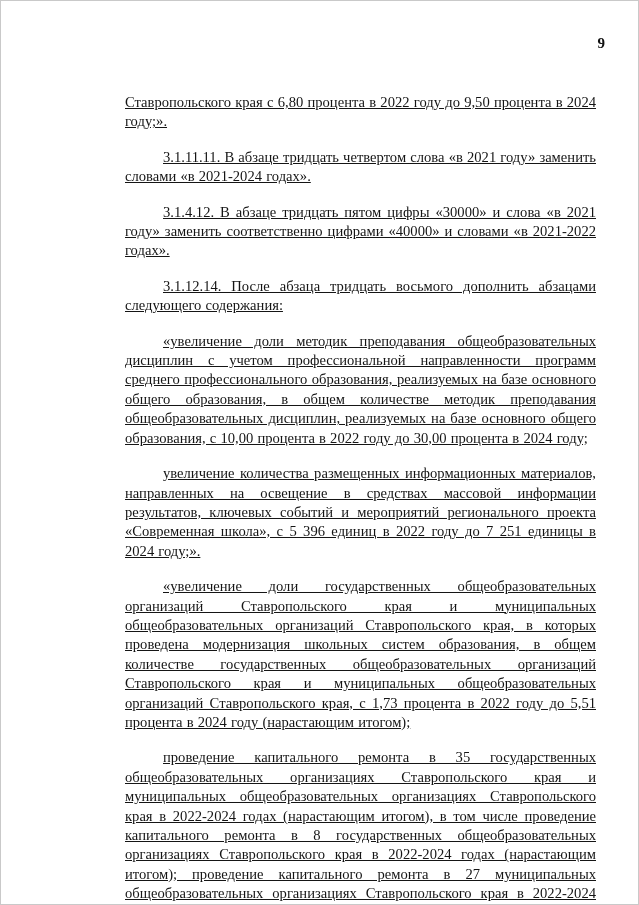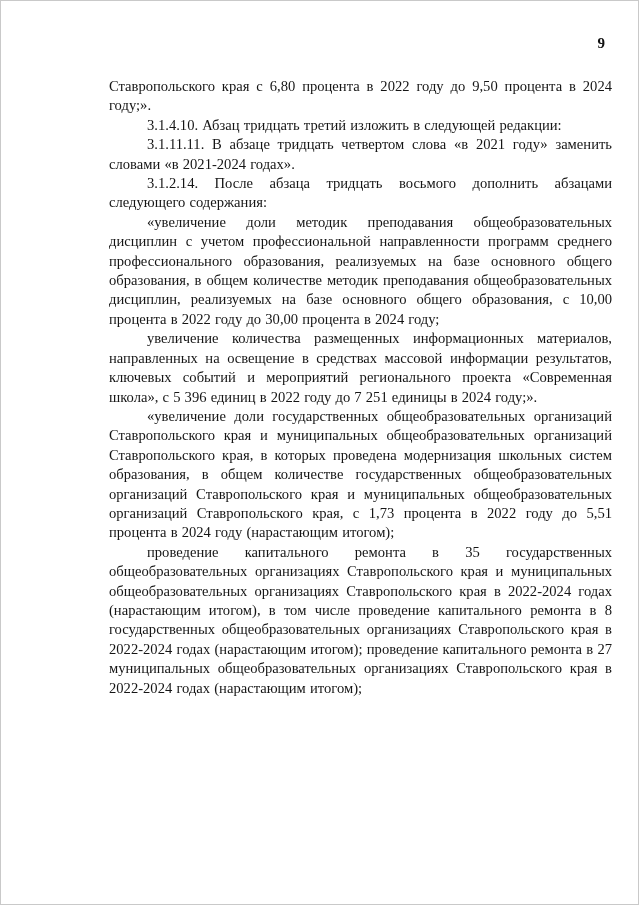--- a/index.html
+++ b/index.html
@@ -29,35 +29,36 @@
   .content {
     position: absolute;
     top: 76px;
     left: 108px;
     width: 503px;
     font-size: 14.6px;
     line-height: 19.4px;
     text-align: justify;
   }
   .para {
-    margin: 0;
+    margin: 16px;
     word-spacing: 0.5px;
+    text-decoration: underline;
   }
   .para.indent {
     text-indent: 38px;
   }
 </style>
 </head>
 <body>
 
 <div class="page">
   <div class="page-number">9</div>
   <div class="content">
     <p class="para">Ставропольского края с 6,80 процента в 2022 году до 9,50 процента в 2024 году;».</p>
-    <p class="para indent">3.1.4.10. Абзац тридцать третий изложить в следующей редакции:</p>
     <p class="para indent">3.1.11.11. В абзаце тридцать четвертом слова «в 2021 году» заменить словами «в 2021-2024 годах».</p>
-    <p class="para indent">3.1.2.14. После абзаца тридцать восьмого дополнить абзацами следующего содержания:</p>
+    <p class="para indent">3.1.4.12. В абзаце тридцать пятом цифры «30000» и слова «в 2021 году» заменить соответственно цифрами «40000» и словами «в 2021-2022 годах».</p>
+    <p class="para indent">3.1.12.14. После абзаца тридцать восьмого дополнить абзацами следующего содержания:</p>
     <p class="para indent">«увеличение доли методик преподавания общеобразовательных дисциплин с учетом профессиональной направленности программ среднего профессионального образования, реализуемых на базе основного общего образования, в общем количестве методик преподавания общеобразовательных дисциплин, реализуемых на базе основного общего образования, с 10,00 процента в 2022 году до 30,00 процента в 2024 году;</p>
     <p class="para indent">увеличение количества размещенных информационных материалов, направленных на освещение в средствах массовой информации результатов, ключевых событий и мероприятий регионального проекта «Современная школа», с 5 396 единиц в 2022 году до 7 251 единицы в 2024 году;».</p>
     <p class="para indent">«увеличение доли государственных общеобразовательных организаций Ставропольского края и муниципальных общеобразовательных организаций Ставропольского края, в которых проведена модернизация школьных систем образования, в общем количестве государственных общеобразовательных организаций Ставропольского края и муниципальных общеобразовательных организаций Ставропольского края, с 1,73 процента в 2022 году до 5,51 процента в 2024 году (нарастающим итогом);</p>
     <p class="para indent">проведение капитального ремонта в 35 государственных общеобразовательных организациях Ставропольского края и муниципальных общеобразовательных организациях Ставропольского края в 2022-2024 годах (нарастающим итогом), в том числе проведение капитального ремонта в 8 государственных общеобразовательных организациях Ставропольского края в 2022-2024 годах (нарастающим итогом); проведение капитального ремонта в 27 муниципальных общеобразовательных организациях Ставропольского края в 2022-2024 годах (нарастающим итогом);</p>
   </div>
 </div>
 
 </body></html>

